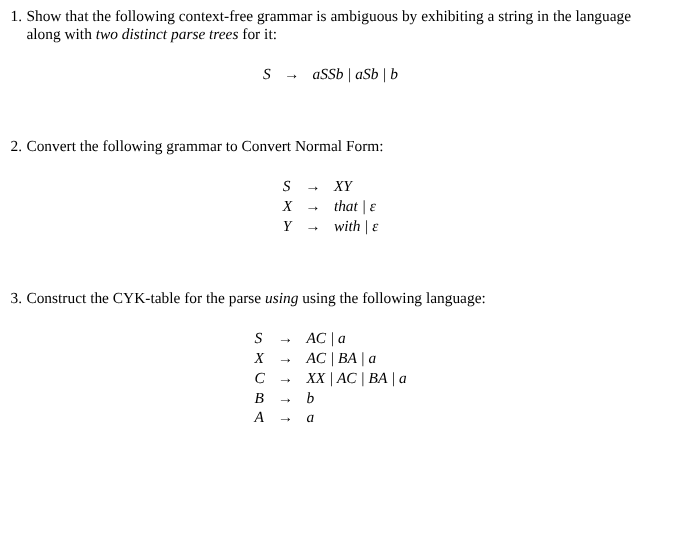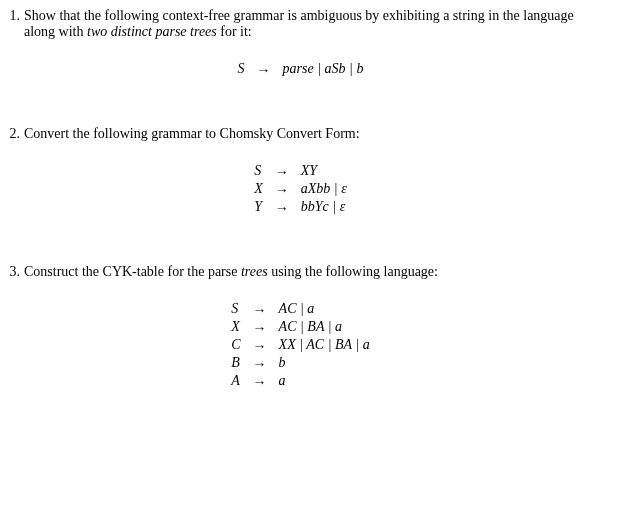--- a/index.html
+++ b/index.html
@@ -69,62 +69,62 @@
     <div class="problem-text">
       <span>Show that the following context-free grammar is ambiguous by exhibiting a string in the language along with </span><span class="italic">two distinct parse trees</span><span> for it:</span>
     </div>
   </div>
   <div class="formula-block">
     <table class="formula-table">
       <tbody>
           <tr>
         <td class="nt">S</td>
         <td class="arrow">→</td>
-        <td class="terminal">parse | aSb | b</td>
+        <td class="terminal">aSSb | aSb | b</td>
       </tr>
     </tbody>
       </table>
   </div>
 </div>
 
 <div class="problem">
   <div class="problem-header">
     <div class="problem-num">2.</div>
     <div class="problem-text">
-      <span>Convert the following grammar to Chomsky Convert Form:</span>
+      <span>Convert the following grammar to Convert Normal Form:</span>
     </div>
   </div>
   <div class="formula-block">
     <table class="formula-table">
       <tbody>
           <tr>
         <td class="nt">S</td>
         <td class="arrow">→</td>
         <td class="terminal">XY</td>
       </tr>
       <tr>
         <td class="nt">X</td>
         <td class="arrow">→</td>
-        <td class="terminal">aXbb | ε</td>
+        <td class="terminal">that | ε</td>
       </tr>
       <tr>
         <td class="nt">Y</td>
         <td class="arrow">→</td>
-        <td class="terminal">bbYc | ε</td>
+        <td class="terminal">with | ε</td>
       </tr>
     </tbody>
       </table>
   </div>
 </div>
 
 <div class="problem">
   <div class="problem-header">
     <div class="problem-num">3.</div>
     <div class="problem-text">
-      <span>Construct the CYK-table for the parse </span><span class="italic">trees</span><span> using the following language:</span>
+      <span>Construct the CYK-table for the parse </span><span class="italic">using</span><span> using the following language:</span>
     </div>
   </div>
   <div class="formula-block">
     <table class="formula-table">
       <tbody>
           <tr>
         <td class="nt">S</td>
         <td class="arrow">→</td>
         <td class="terminal">AC | a</td>
       </tr>

